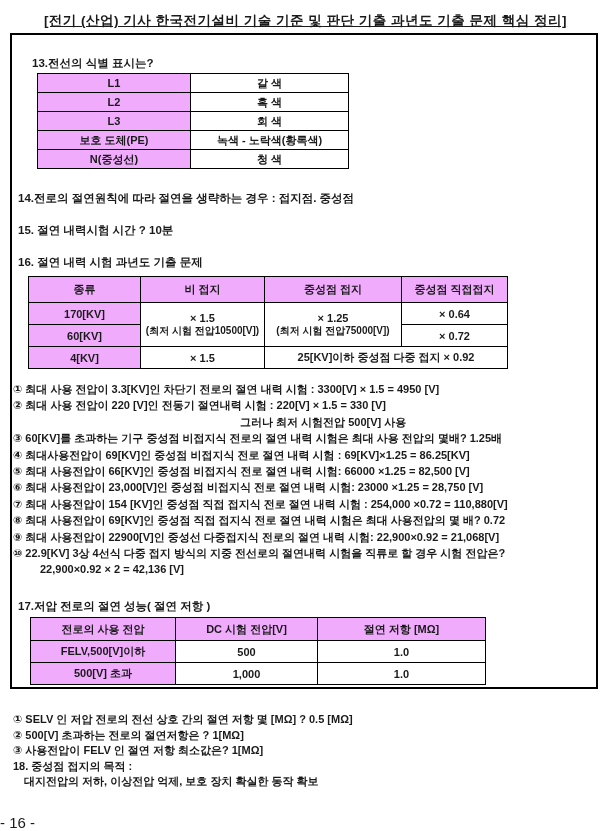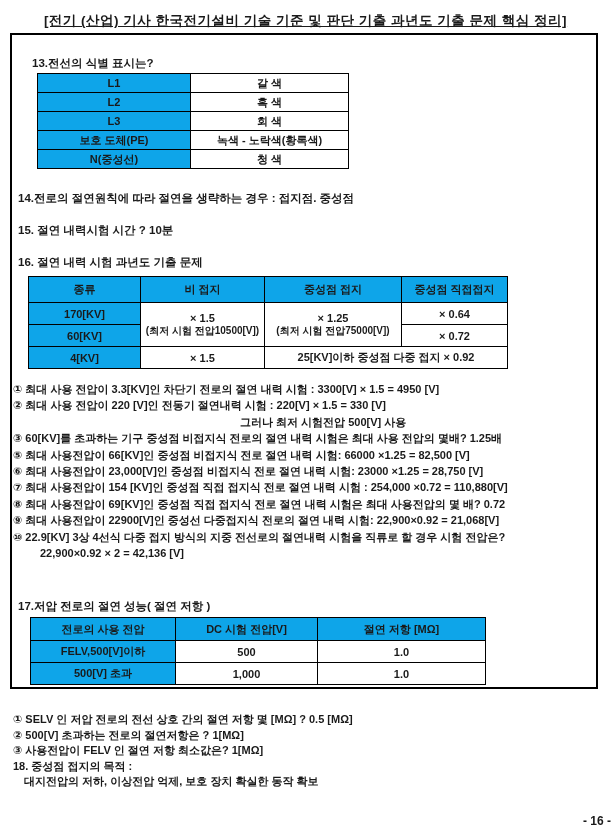--- a/index.html
+++ b/index.html
@@ -33,36 +33,36 @@
     font-size: 11px;
   }
   td {
     border: 1.5px solid #000;
     text-align: center;
     vertical-align: middle;
     padding: 0 2px;
     overflow: hidden;
     white-space: nowrap;
   }
-  .gray { background: #0ea5e9; }
+  .gray { background: #f0abfc; }
   .t13 td { height: 19px; }
   .t16 tr.hdr td { height: 26px; }
   .t16 tr.body td { height: 22px; }
   .t16 .note { font-size: 10px; }
   .t17 tr.hdr td { height: 23px; }
   .t17 tr.body td { height: 22px; }
   .items { font-size: 11px; }
   .items .line { height: 16.4px; line-height: 16.4px; white-space: nowrap; }
   .items2 .line { height: 15.6px; line-height: 15.6px; white-space: nowrap; }
   .indent-center { padding-left: 227px; }
   .indent-small { padding-left: 27px; }
   .indent-body { padding-left: 11px; }
   .page-number {
     position: absolute; top: 814px; left: 0; width: 100%;
-    text-align: right; font-size: 12px; font-weight: bold;
+    text-align: left; font-size: 15px; font-weight: normal;
   }
 </style>
 </head>
 <body>
 
 <div class="page-title">[전기 (산업) 기사  한국전기설비 기술 기준 및 판단 기출 과년도 기출 문제 핵심 정리]</div>
 
 <div class="frame">
 
   <div class="abs label" style="left:20px; top:21px;">13.전선의 식별 표시는?</div>
@@ -135,20 +135,21 @@
       <td colspan="2">25[KV]이하 중성점 다중 접지 × 0.92</td>
     </tr>
   </tbody>
     </table>
 
   <div class="abs items" style="left:1px; top:346px;">
     <div class="line">① 최대 사용 전압이 3.3[KV]인 차단기 전로의 절연 내력 시험 : 3300[V] × 1.5 = 4950 [V]</div>
     <div class="line">② 최대 사용 전압이 220 [V]인 전동기 절연내력 시험 :  220[V] × 1.5 = 330 [V]</div>
     <div class="line indent-center">그러나 최저 시험전압 500[V] 사용</div>
     <div class="line">③ 60[KV]를 초과하는 기구 중성점 비접지식 전로의 절연 내력 시험은 최대 사용 전압의 몇배? 1.25배</div>
+    <div class="line">④ 최대사용전압이 69[KV]인 중성점 비접지식 전로 절연 내력 시험 : 69[KV]×1.25 = 86.25[KV]</div>
     <div class="line">⑤ 최대 사용전압이 66[KV]인 중성점 비접지식 전로 절연 내력 시험: 66000 ×1.25 = 82,500 [V]</div>
     <div class="line">⑥ 최대 사용전압이 23,000[V]인 중성점 비접지식 전로 절연 내력 시험: 23000 ×1.25 = 28,750 [V]</div>
     <div class="line">⑦ 최대 사용전압이 154 [KV]인 중성점 직접 접지식 전로 절연 내력 시험 : 254,000 ×0.72 = 110,880[V]</div>
     <div class="line">⑧ 최대 사용전압이 69[KV]인 중성점 직접 접지식 전로 절연 내력 시험은 최대 사용전압의 몇 배? 0.72</div>
     <div class="line">⑨ 최대 사용전압이 22900[V]인 중성선 다중접지식 전로의 절연 내력 시험: 22,900×0.92 = 21,068[V]</div>
     <div class="line">⑩ 22.9[KV] 3상 4선식 다중 접지 방식의 지중 전선로의 절연내력 시험을 직류로 할 경우 시험 전압은?</div>
     <div class="line indent-small">22,900×0.92 × 2 = 42,136 [V]</div>
   </div>
 
   <div class="abs label" style="left:6px; top:564px;">17.저압 전로의 절연 성능( 절연 저항 )</div>

